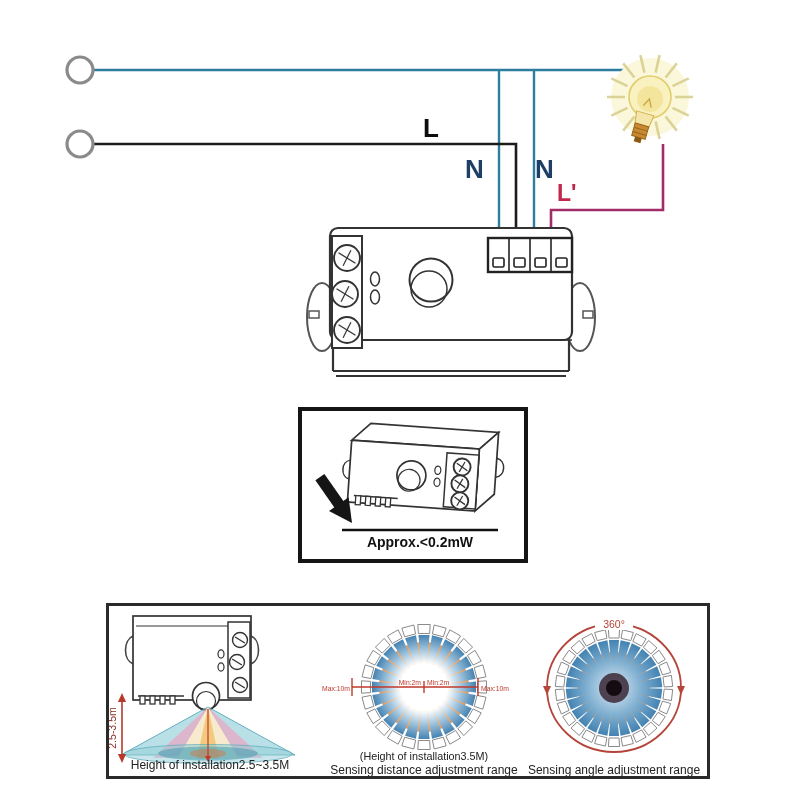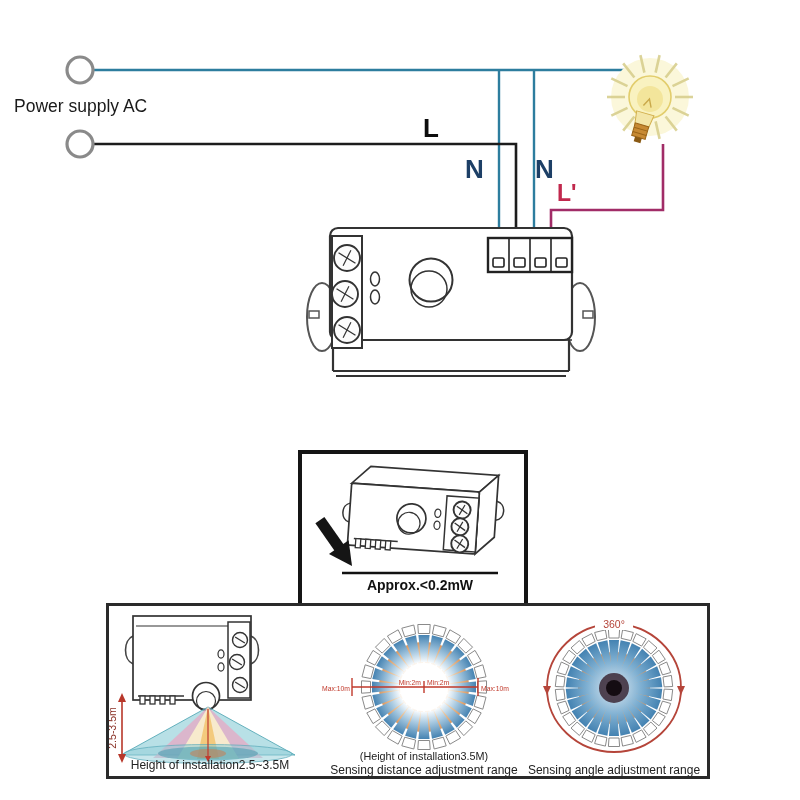--- a/index.html
+++ b/index.html
@@ -1,20 +1,20 @@
 <!DOCTYPE html>
 <html><head>
 <meta charset="utf-8">
 <style>
   html,body{margin:0;padding:0;background:#fff;}
   .canvas{position:relative;width:800px;height:800px;background:#fff;overflow:hidden;
           font-family:"Liberation Sans",sans-serif;color:#1a1a1a;}
   .abs{position:absolute;}
   .box{position:absolute;box-sizing:border-box;background:#fff;}
-  #emission-box{left:298px;top:450px;width:230px;height:176px;border:4px solid #151515;}
+  #emission-box{left:298px;top:407px;width:230px;height:156px;border:4px solid #151515;}
   #spec-panel{left:106px;top:603px;width:604px;height:176px;border:3px solid #2a2a2a;}
   .plain-label{position:absolute;font-size:17.5px;color:#1a1a1a;}
   .notes{position:absolute;left:30px;top:256px;font-size:16.5px;line-height:23px;color:#111;}
   svg text{font-family:"Liberation Sans",sans-serif;}
 </style>
 </head>
 <body>
 
 <div class="canvas">
 
@@ -113,21 +113,20 @@
       <rect x="535" y="258" width="11" height="9" rx="1.5" fill="#fff" stroke="#222" stroke-width="1.6"></rect>
       <rect x="556" y="258" width="11" height="9" rx="1.5" fill="#fff" stroke="#222" stroke-width="1.6"></rect>
     </g>
 
     <text x="423" y="137" font-size="26" font-weight="bold" fill="#0d0d0d">L</text>
     <text x="465" y="178" font-size="26" font-weight="bold" fill="#1d3f66">N</text>
     <text x="535" y="178" font-size="26" font-weight="bold" fill="#1d3f66">N</text>
     <text x="557" y="201" font-size="23" font-weight="bold" fill="#c1284d">L'</text>
   </svg>
 
-  <div class="plain-label" style="left:14px;top:96px;">Power supply AC</div>
 
 
   <div id="emission-box" class="box">
     <svg width="222" height="148" viewBox="0 0 222 148">
       <g transform="translate(118,56) rotate(4)">
         <polygon points="-70,-22 58,-22 76,-40 -52,-40" fill="#fff" stroke="#333" stroke-width="1.7"></polygon>
         <polygon points="58,-22 76,-40 76,22 58,40" fill="#fff" stroke="#333" stroke-width="1.7"></polygon>
         <rect x="-70" y="-22" width="128" height="62" rx="2" fill="#fff" stroke="#333" stroke-width="1.7"></rect>
         <rect x="26" y="-16" width="32" height="54" fill="#fff" stroke="#333" stroke-width="1.5"></rect>
         <g id="em-screws">

